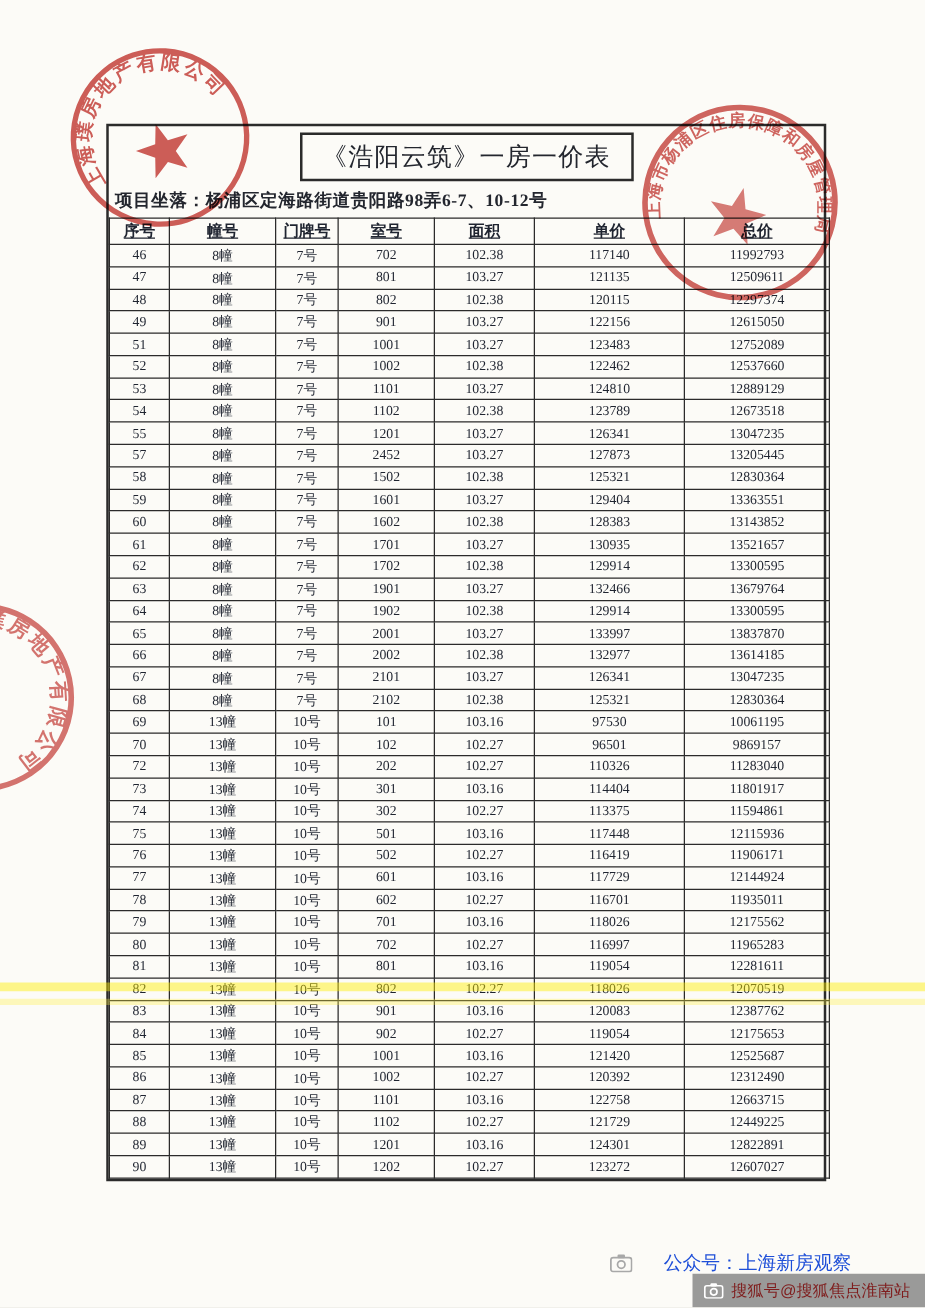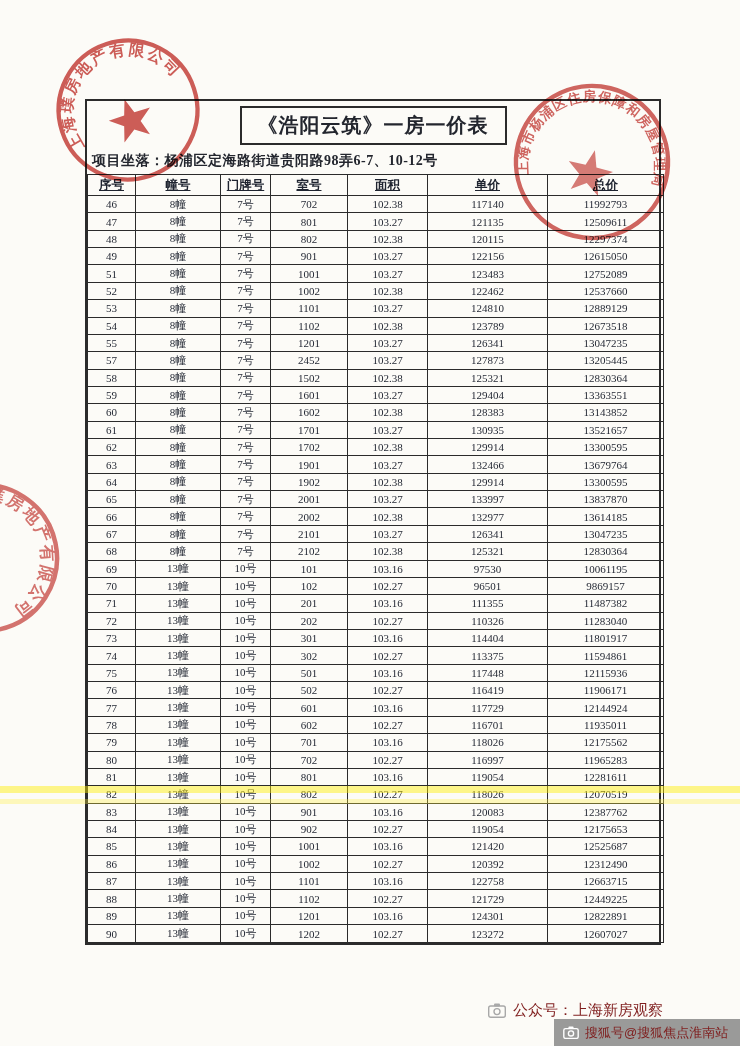--- a/index.html
+++ b/index.html
@@ -9,21 +9,21 @@
     font-family:"Liberation Serif","DejaVu Serif",serif;color:#23262e;
   }
   
   .sheet{
     position:absolute;left:85px;top:99px;width:576px;height:846px;
     border:2px solid #2b2b2b;box-sizing:border-box;
     display:flex;flex-direction:column;background:transparent;
   }
   .title-wrap{display:flex;justify-content:center;padding-top:5px;}
   .title-box{
-    border:2px solid #2b2b2b;padding:4px 16px;font-size:20px;font-weight:bold;
+    border:2px solid #2b2b2b;padding:4px 16px;font-size:20px;font-weight:normal;
     letter-spacing:1px;background:transparent;
   }
   .location{font-size:14px;font-weight:bold;padding:7px 2px 4px 5px;letter-spacing:.5px;}
   
   table{width:100%;border-collapse:collapse;table-layout:fixed;flex:1;}
   th,td{
     border:1px solid #2b2b2b;text-align:center;vertical-align:middle;
     font-size:11px;padding:0;white-space:nowrap;overflow:hidden;color:#1f2430;
   }
   th{font-size:12.5px;font-weight:bold;height:20px;text-decoration:underline;}
@@ -32,22 +32,22 @@
   .stamp svg{display:block;width:100%;height:100%;}
   .stamp-1{left:52px;top:34px;width:152px;height:152px;transform:rotate(-18deg);}
   .stamp-2{left:510px;top:80px;width:164px;height:164px;transform:rotate(14deg);opacity:.78;}
   .stamp-3{left:-96px;top:478px;width:160px;height:160px;transform:rotate(78deg);opacity:.7;}
   
   .hl{position:absolute;left:0;width:740px;pointer-events:none;}
   .hl-1{top:786px;height:7px;background:rgba(255,238,0,.45);}
   .hl-2{top:799px;height:5px;background:rgba(255,240,60,.32);}
   
   .wechat-line{
-    position:absolute;left:488px;top:1001px;display:flex;align-items:center;gap:7px;
-    color:#7f1d1d;font-size:15px;font-family:"Liberation Sans","DejaVu Sans",sans-serif;
+    position:absolute;left:488px;top:1001px;display:flex;align-items:center;gap:25px;
+    color:#1d4ed8;font-size:15px;font-family:"Liberation Sans","DejaVu Sans",sans-serif;
   }
   .sohu-badge{
     position:absolute;right:0;bottom:0;height:27px;min-width:186px;
     background:#9a9a99;color:#7f1d1d;display:flex;align-items:center;gap:6px;
     padding:0 10px 0 9px;font-size:13px;box-sizing:border-box;
     font-family:"Liberation Sans","DejaVu Sans",sans-serif;
   }
   .cam-icon{flex:0 0 auto;display:block;}
 </style>
 </head>
@@ -284,29 +284,20 @@
           <tr>
             <td>70</td>
             <td>13幢</td>
             <td>10号</td>
             <td>102</td>
             <td>102.27</td>
             <td>96501</td>
             <td>9869157</td>
           </tr>
           <tr>
-            <td>71</td>
-            <td>13幢</td>
-            <td>10号</td>
-            <td>201</td>
-            <td>103.16</td>
-            <td>111355</td>
-            <td>11487382</td>
-          </tr>
-          <tr>
             <td>72</td>
             <td>13幢</td>
             <td>10号</td>
             <td>202</td>
             <td>102.27</td>
             <td>110326</td>
             <td>11283040</td>
           </tr>
           <tr>
             <td>73</td>

